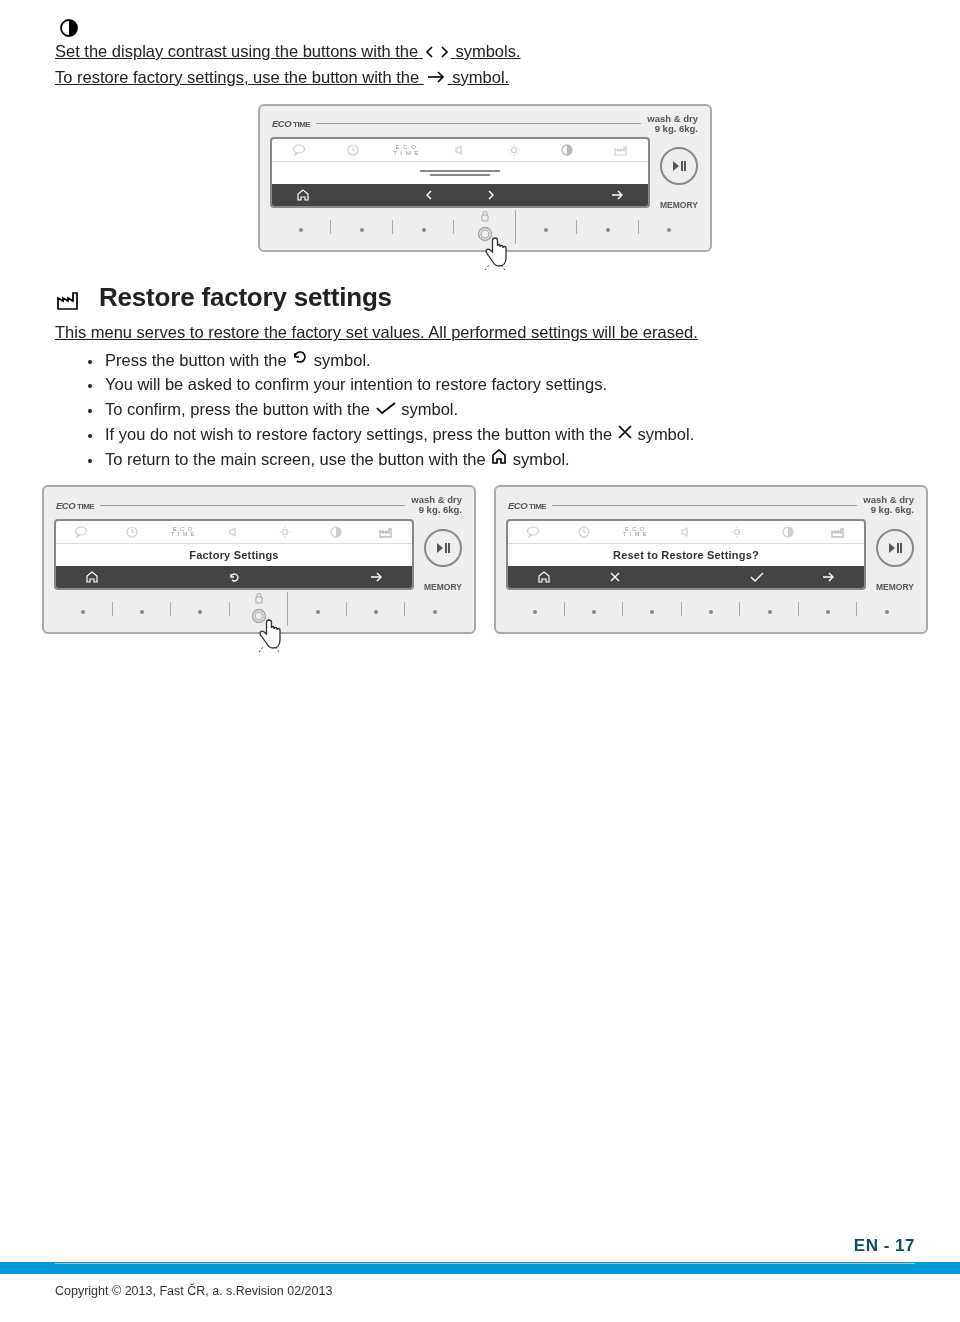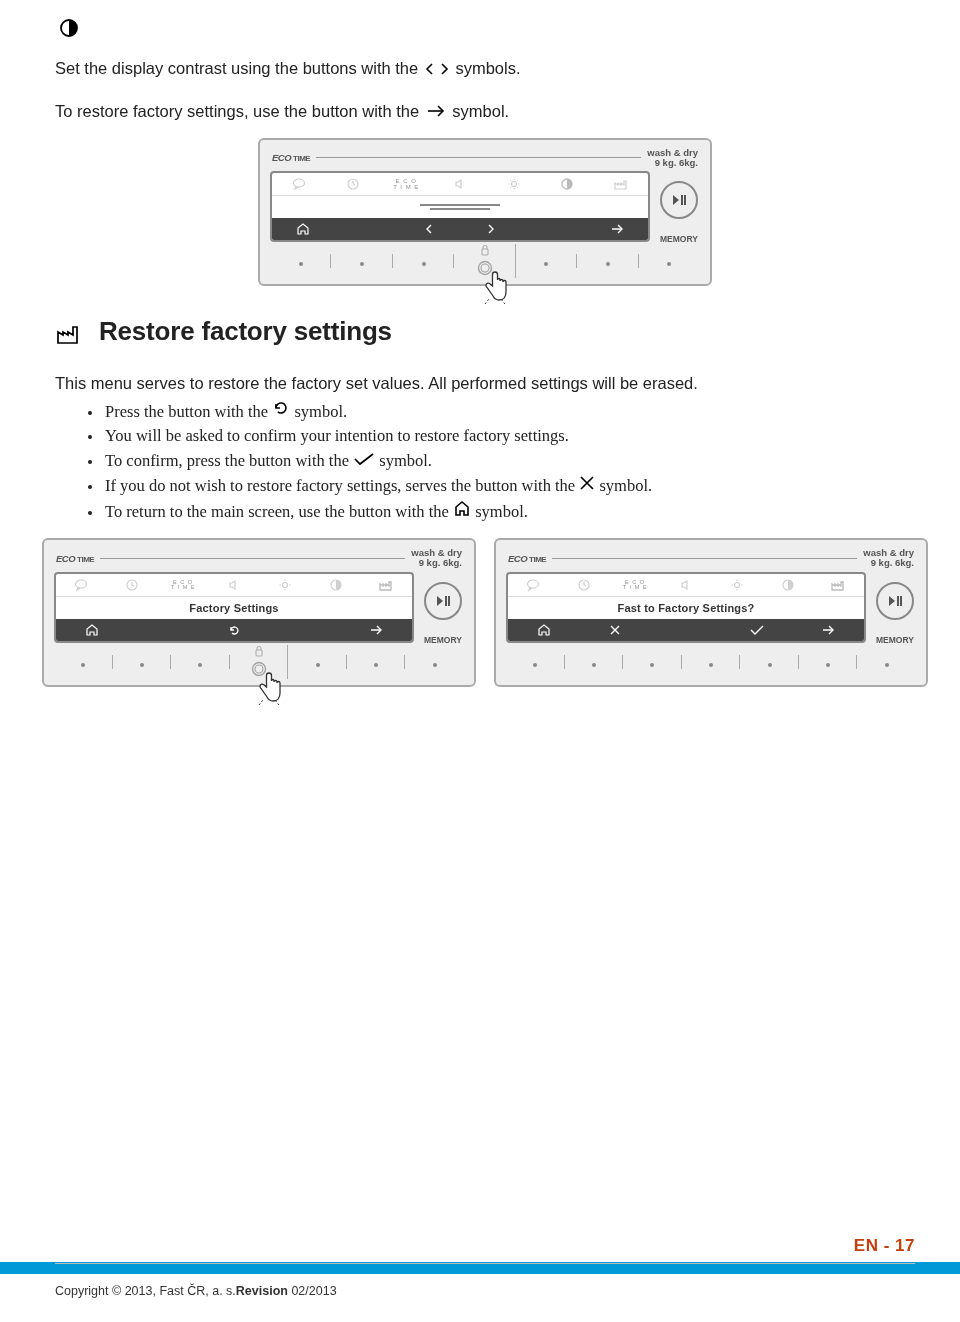--- a/index.html
+++ b/index.html
@@ -14,24 +14,24 @@
     padding: 20px 45px 0 55px;
   }
   .sec-title {
     font-size: 26px;
     font-weight: 700;
     margin: 0 0 6px 0;
     letter-spacing: -0.2px;
   }
   .title-row { display: flex; align-items: center; gap: 16px; margin-bottom: 2px; }
   .title-icon { width: 28px; display: flex; justify-content: center; align-items: center; margin-top: -2px;}
-  .body-text { font-size: 16.5px; line-height: 1.35; margin: 19px 0 2px 0; }
+  .body-text { font-size: 16.5px; line-height: 1.35; margin: 2px 0 2px 0; text-decoration: underline; }
   .body-text .inline-icon { display:inline-block; vertical-align:middle; margin: 0 2px;}
   ul.bullets { margin: 4px 0 6px 0; padding-left: 48px; }
-  ul.bullets li { font-size: 16.5px; line-height: 1.5; padding-left: 2px; font-family: Liberation Serif, serif; }
+  ul.bullets li { font-size: 16.5px; line-height: 1.5; padding-left: 2px; }
   ul.bullets li::marker { font-size: 14px; }
 
   
   .panel-wrap { display:flex; justify-content:center; margin: 14px 0 28px 0; position:relative;}
   .panel { border:2px solid #aaa; border-radius:6px; padding: 8px 10px 14px 10px; width: 430px; position:relative; background:#eee;}
   .panel-small { width: 410px; }
   .panel .tophdr { display:flex; justify-content:space-between; align-items:center; font-size:9.5px; font-weight:700; color:#555; margin-bottom:4px; padding: 0 2px;}
   .panel .tophdr .brand { font-style:italic; font-weight:700; letter-spacing:-0.5px;}
   .panel .tophdr .brand .time { font-size:8px; font-style:normal; margin-left:2px;}
   .panel .tophdr .right { text-align:right; line-height:1.05;}
@@ -54,23 +54,23 @@
   .dotsrow .dot { width:4px; height:4px; background:#888; border-radius:50%; display:inline-block;}
   .lock-small svg { opacity:0.55;}
   .finger { position:absolute; left:50%; transform:translateX(-5px);}
   .finger svg { display:block; }
 
   .two-panels { display:flex; gap:18px; justify-content:center; margin: 14px 0 28px 0;}
   .two-panels .panel-wrap { margin:0;}
 
   
   .footer-band { position:absolute; left:0; right:0; bottom:48px; height:12px; background:#0099d8;}
-  .page-ind { position:absolute; right:45px; bottom:66px; font-weight:800; color:#c2410c; font-size:17px; letter-spacing:0.5px;}
+  .page-ind { position:absolute; right:45px; bottom:66px; font-weight:800; color:#0c4a6e; font-size:17px; letter-spacing:0.5px;}
   .footer-line { position:absolute; left:55px; right:45px; bottom:14px; height:24px; border-top:1px solid #bbb; display:flex; align-items:flex-start; font-size:12.5px; padding-top:20px; color:#333;}
-  .footer-line .rev b { font-weight:700;}
+  .footer-line .rev b { font-weight:400;}
   
   
   svg { overflow: visible; }
 </style>
 </head>
 <body>
 
 <div class="title-row">
   <span class="title-icon">
     <svg width="20" height="20" viewBox="0 0 20 20">
@@ -248,21 +248,21 @@
   <li>
     <span>To confirm, press the button with the</span>
     <span class="inline-icon">
       <svg width="22" height="14" viewBox="0 0 22 14">
           <path d="M2 7 L7 12 L20 2" fill="none" stroke="#000" stroke-width="1.7"></path>
         </svg>
     </span>
     <span>symbol.</span>
   </li>
   <li>
-    <span>If you do not wish to restore factory settings, serves the button with the</span>
+    <span>If you do not wish to restore factory settings, press the button with the</span>
     <span class="inline-icon">
       <svg width="16" height="16" viewBox="0 0 16 16">
           <path d="M2 2 L14 14 M14 2 L2 14" stroke="#000" stroke-width="1.7"></path>
         </svg>
     </span>
     <span>symbol.</span>
   </li>
   <li>
     <span>To return to the main screen, use the button with the</span>
     <span class="inline-icon">
@@ -434,21 +434,21 @@
                   <circle cx="6" cy="6" r="5" fill="none" stroke="#888" stroke-width="1.2"></circle>
                   <path d="M6 1 A5 5 0 0 1 6 11 Z" fill="#888"></path>
                 </svg>
               </span>
             <span class="micon">
                 <svg width="14" height="12">
                   <path d="M1 11 V5 L4 7 V5 L7 7 V5 L10 7 V3 H12 V11 Z" fill="none" stroke="#555" stroke-width="1.3"></path>
                 </svg>
               </span>
           </div>
-          <div class="screen-mid">Fast to Factory Settings?</div>
+          <div class="screen-mid">Reset to Restore Settings?</div>
           <div class="screen-nav">
             <span class="navicon">
                 <svg width="14" height="14">
                   <path d="M2 12 V6 L7 2 L12 6 V12 H9 V9 H5 V12 Z" fill="none" stroke="#fff" stroke-width="1.2"></path>
                 </svg>
               </span>
             <span class="navicon">
                 <svg width="12" height="12">
                   <path d="M2 2 L10 10 M10 2 L2 10" stroke="#fff" stroke-width="1.4"></path>
                 </svg>

